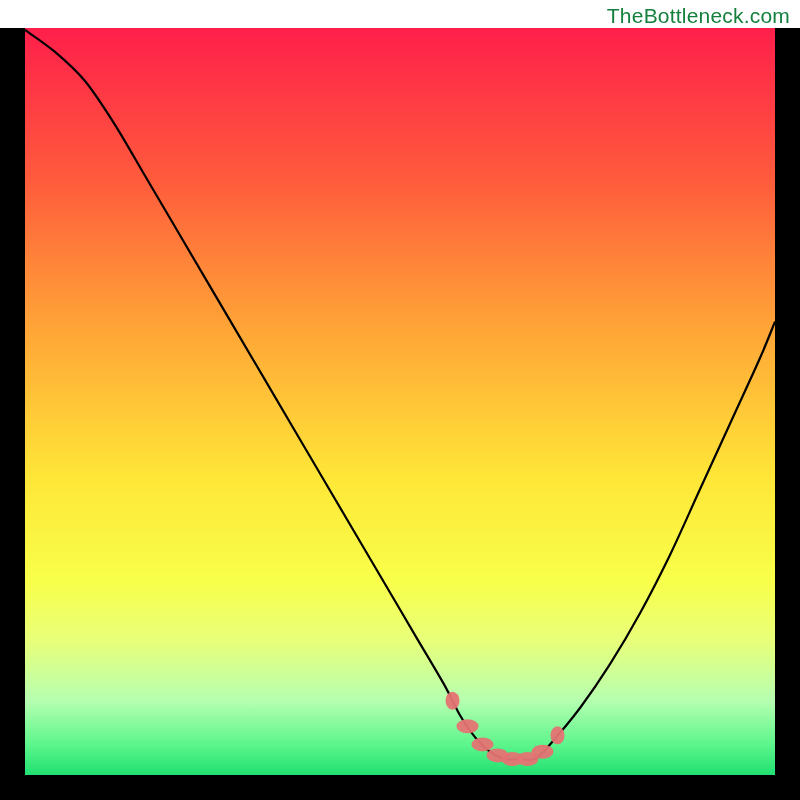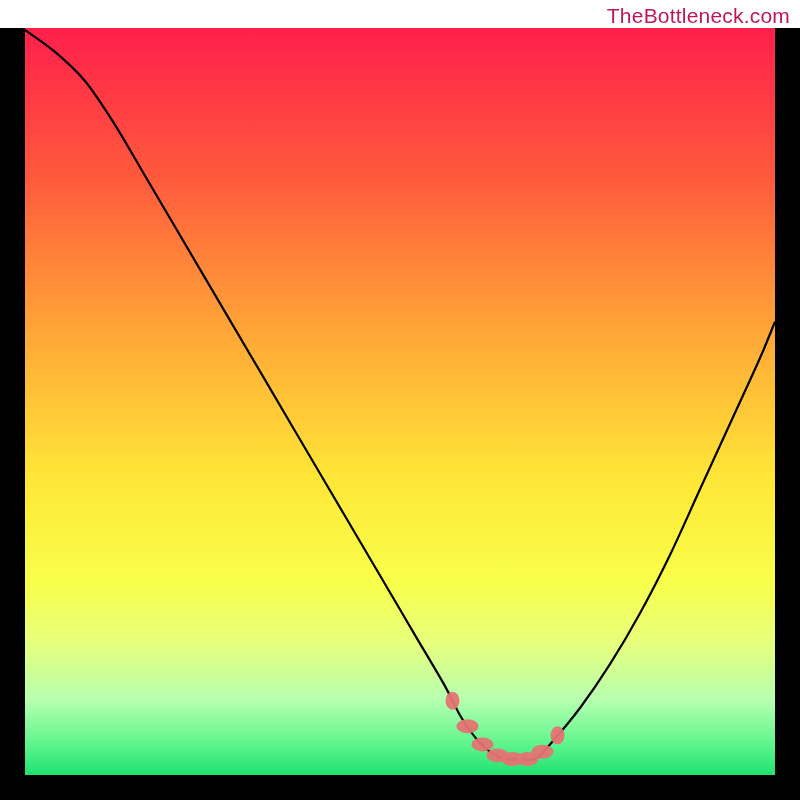--- a/index.html
+++ b/index.html
@@ -10,21 +10,21 @@
   }
   .wrap {
     width: 800px;
     height: 800px;
     position: relative;
   }
   .attribution {
     position: absolute;
     top: 4px;
     right: 10px;
-    color: #be185d;
+    color: #15803d;
     font-size: 21px;
     letter-spacing: 0.2px;
     font-weight: 500;
   }
   .plot-outer {
     position: absolute;
     left: 0;
     top: 28px;
     width: 800px;
     height: 772px;

